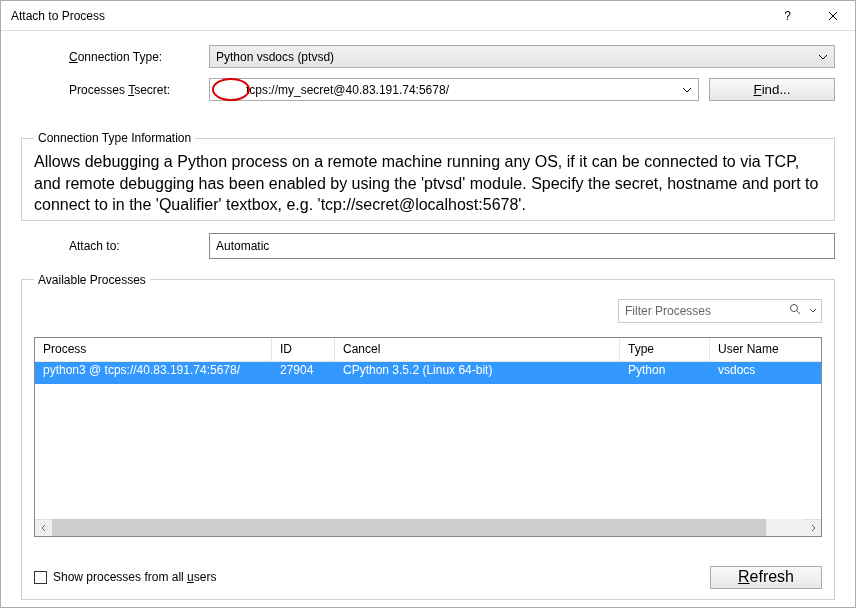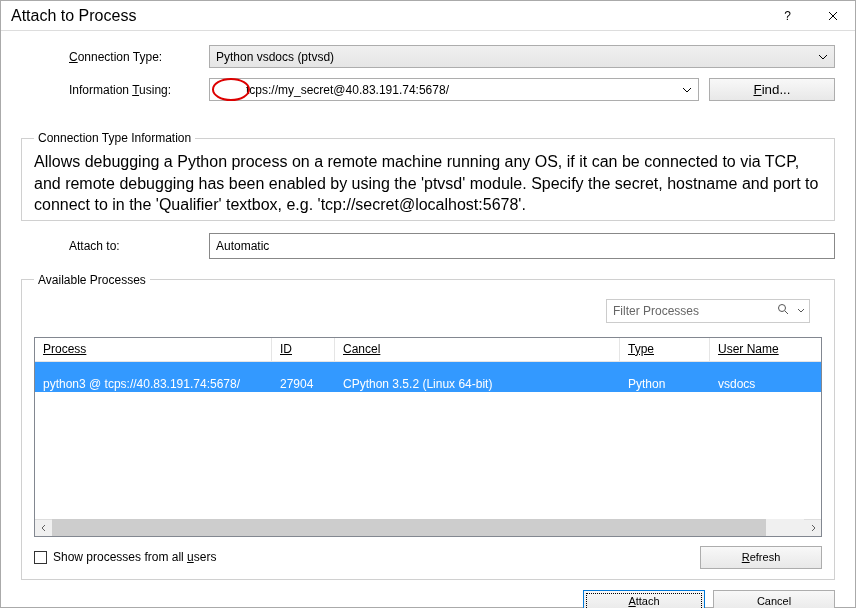--- a/index.html
+++ b/index.html
@@ -1,53 +1,53 @@
 <!DOCTYPE html>
 <html><head>
   <meta charset="utf-8">
   <style>
     * { box-sizing: border-box; font-family: "Segoe UI", Tahoma, sans-serif; }
     body { margin: 0; padding: 0; background: #fff; font-size: 12px; color: #000; }
     .window { width: 856px; height: 608px; border: 1px solid #aaa; display: flex; flex-direction: column; background: #fff; }
     .titlebar { height: 30px; display: flex; align-items: center; padding-left: 10px; border-bottom: 1px solid #ddd; }
-    .titlebar .title { flex: 1; font-size: 16px; }
+    .titlebar .title { flex: 1; font-size: 12px; }
     .titlebar .btn { width: 45px; height: 30px; display: flex; align-items: center; justify-content: center; cursor: pointer; }
     .content { flex: 1; padding: 14px 20px 16px 20px; display: flex; flex-direction: column; }
     .row { display: flex; align-items: center; margin-bottom: 10px; margin-left: 48px; }
     .label { width: 140px; font-size: 12px; }
     .underline { text-decoration: underline; text-decoration-skip-ink: none; }
     .combo { flex: 1; height: 23px; border: 1px solid #adadad; background: linear-gradient(#f0f0f0,#e5e5e5); padding: 0 6px; display: flex; align-items: center; position: relative; }
     .combo .caret { position: absolute; right: 6px; top: 50%; transform: translateY(-50%); }
     .textcombo { flex: 1; height: 23px; border: 1px solid #adadad; background: #fff; display: flex; align-items: center; position: relative; padding: 0 20px 0 6px; }
     .textcombo .caret { position: absolute; right: 6px; top: 50%; transform: translateY(-50%); }
     .redcircle { position: absolute; left: 2px; top: -1px; width: 38px; height: 23px; border: 2px solid #d00; border-radius: 50%; pointer-events: none; }
     .findbtn { width: 126px; height: 23px; margin-left: 10px; border: 1px solid #adadad; background: linear-gradient(#f8f8f8,#e8e8e8); cursor: pointer; }
     fieldset { border: 1px solid #d0d0d0; margin: 20px 0 12px 0; padding: 6px 12px 4px 12px; }
     legend { font-size: 12px; padding: 0 4px; }
     .info { font-size: 16px; line-height: 1.35; }
     .staticbox { flex: 1; height: 20px; border: 1px solid #888; display: flex; align-items: center; padding: 12px 6px; font-size: 12px; }
     .fieldset2 { border: 1px solid #d0d0d0; margin: 4px 0 8px 0; padding: 6px 12px 10px 12px; flex: 1; display: flex; flex-direction: column; gap: 8px; }
-    .filterrow { display: flex; justify-content: flex-end; margin: 6px 12px 6px 0; }
+    .filterrow { display: flex; justify-content: flex-end; margin: 6px 0 6px 0; }
     .filterbox { width: 204px; height: 24px; border: 1px solid #ccc; display: flex; align-items: center; padding: 0 6px; color: #666; position: relative; }
     .filterbox .searchicon { position: absolute; right: 20px; }
     .filterbox .fcaret { position: absolute; right: 4px; }
     .table { border: 1px solid #828790; flex: 1; display: flex; flex-direction: column; background: #fff; min-height: 200px; }
     .thead { display: flex; height: 24px; background: #fff; border-bottom: 1px solid #e5e5e5; }
-    .th { border-right: 1px solid #e5e5e5; padding: 4px 8px; font-size: 12px; text-decoration: underline; }
-    .trow { display: flex; height: 30px; align-items: flex-end; background: #3399ff; color: #fff; }
+    .th { border-right: 1px solid #e5e5e5; padding: 4px 8px; font-size: 12px; }
+    .trow { display: flex; height: 22px; align-items: flex-start; background: #3399ff; color: #fff; }
     .td { padding: 1px 8px; font-size: 12px; overflow: hidden; white-space: nowrap; }
     .tbody { flex: 1; }
     .hscroll { height: 17px; background: #f0f0f0; border-top: 1px solid #ddd; display: flex; align-items: center; }
     .hscroll .arrow { width: 17px; height: 17px; display: flex; align-items: center; justify-content: center; color: #606060; }
     .hscroll .track { flex: 1; background: #f0f0f0; height: 17px; position: relative; }
     .hscroll .thumb { position: absolute; left: 0; top: 0; height: 17px; width: 95%; background: #cdcdcd; }
-    .bottomrow { display: flex; align-items: center; margin-top: 1px; justify-content: center; }
+    .bottomrow { display: flex; align-items: center; margin-top: 21px; justify-content: center; }
     .chk { display: flex; align-items: center; gap: 6px; font-size: 12px; flex: 1; }
     .chkbox { width: 13px; height: 13px; border: 1px solid #333; background: #fff; }
-    .btnstd { width: 122px; height: 23px; border: 1px solid #adadad; background: linear-gradient(#f8f8f8,#e8e8e8); cursor: pointer; font-size: 11px; }
+    .btnstd { width: 112px; height: 23px; border: 1px solid #adadad; background: linear-gradient(#f8f8f8,#e8e8e8); cursor: pointer; font-size: 16px; }
     .dlgbuttons { display: flex; justify-content: flex-end; gap: 8px; margin-top: 2px; }
     .btndefault { border: 1px solid #0078d7; outline: 1px dotted #000; outline-offset: -4px; }
     svg.caret { width: 10px; height: 6px; }
   </style>
 </head>
 <body>
 
 <div class="window">
   <div class="titlebar">
     <span class="title">Attach to Process</span>
@@ -70,21 +70,21 @@
       <div class="combo">
         <span>Python vsdocs (ptvsd)</span>
         <svg class="caret" viewBox="0 0 10 6">
             <path d="M1 1 L5 5 L9 1" stroke="#000" fill="none"></path>
           </svg>
       </div>
     </div>
 
     <div class="row">
       <div class="label">
-        <span>Information </span><span class="underline">T</span><span>using:</span>
+        <span>Processes </span><span class="underline">T</span><span>secret:</span>
       </div>
       <div class="textcombo" style="position:relative;padding-left:36px;">
         <span class="redcircle"></span>
         <span>tcps://my_secret@40.83.191.74:5678/</span>
         <svg class="caret" viewBox="0 0 10 6">
             <path d="M1 1 L5 5 L9 1" stroke="#000" fill="none"></path>
           </svg>
       </div>
       <button class="findbtn">
         <span class="underline">F</span><span>ind...</span>

